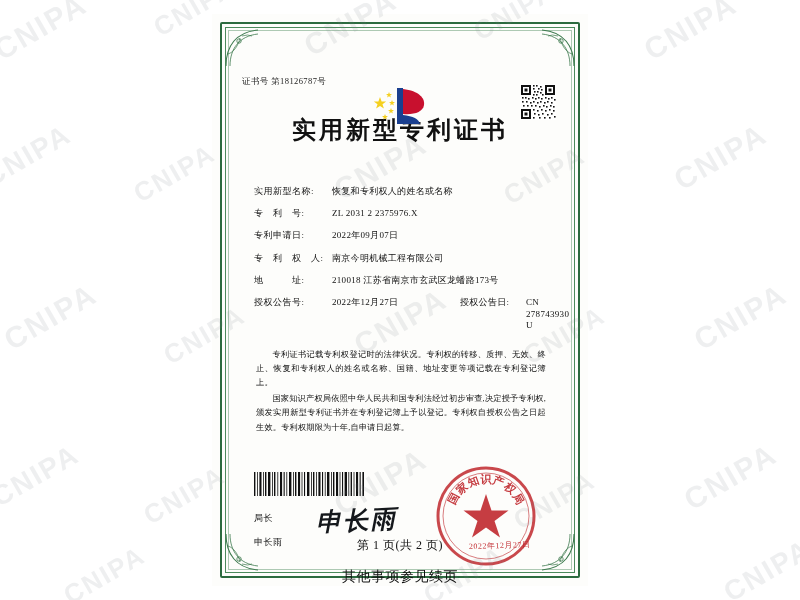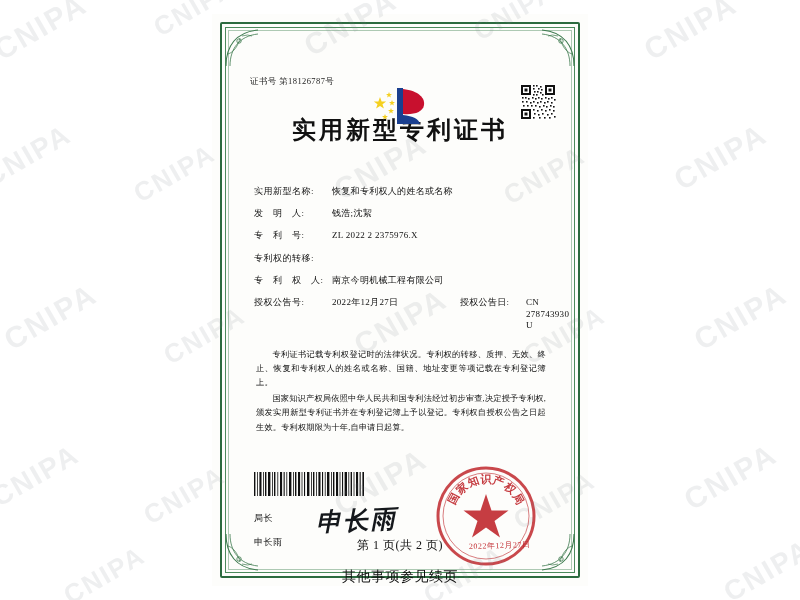--- a/index.html
+++ b/index.html
@@ -94,21 +94,21 @@
     top: 26px;
     right: 28px;
     bottom: 26px;
     z-index: 2;
   }
 
   .cert-no {
     font-size: 8.5px;
     color: #1d1d1d;
     letter-spacing: 0.4px;
-    margin-left: 10px;
+    margin-left: 2px;
     margin-top: 36px;
   }
 
   
   .logo {
     position: absolute;
     left: 50%;
     top: 44px;
     transform: translateX(-50%);
     width: 66px;
@@ -405,33 +405,34 @@
       </div>
 
       <div class="title">实用新型专利证书</div>
 
       <div class="fields">
         <div class="field-row">
           <div class="f-label">实用新型名称:</div>
           <div class="f-value">恢复和专利权人的姓名或名称</div>
         </div>
         <div class="field-row">
-          <div class="f-label">发　明　人:</div>
-          <div class="f-value">钱浩;沈絜</div>
+          <div class="f-label">专　利　号:</div>
+          <div class="f-value">ZL 2031 2 2375976.X</div>
         </div>
         <div class="field-row">
-          <div class="f-label">专　利　号:</div>
-          <div class="f-value">ZL 2022 2 2375976.X</div>
-        </div>
-        <div class="field-row">
-          <div class="f-label">专利权的转移:</div>
+          <div class="f-label">专利申请日:</div>
+          <div class="f-value">2022年09月07日</div>
         </div>
         <div class="field-row">
           <div class="f-label">专　利　权　人:</div>
           <div class="f-value">南京今明机械工程有限公司</div>
+        </div>
+        <div class="field-row">
+          <div class="f-label">地　　　址:</div>
+          <div class="f-value">210018 江苏省南京市玄武区龙蟠路173号</div>
         </div>
         <div class="field-row dual">
           <div class="f-label">授权公告号:</div>
           <div class="f-value">2022年12月27日</div>
           <div class="f-label2">授权公告日:</div>
           <div class="f-value2">CN 278743930 U</div>
         </div>
       </div>
 
       <div class="paragraphs">

